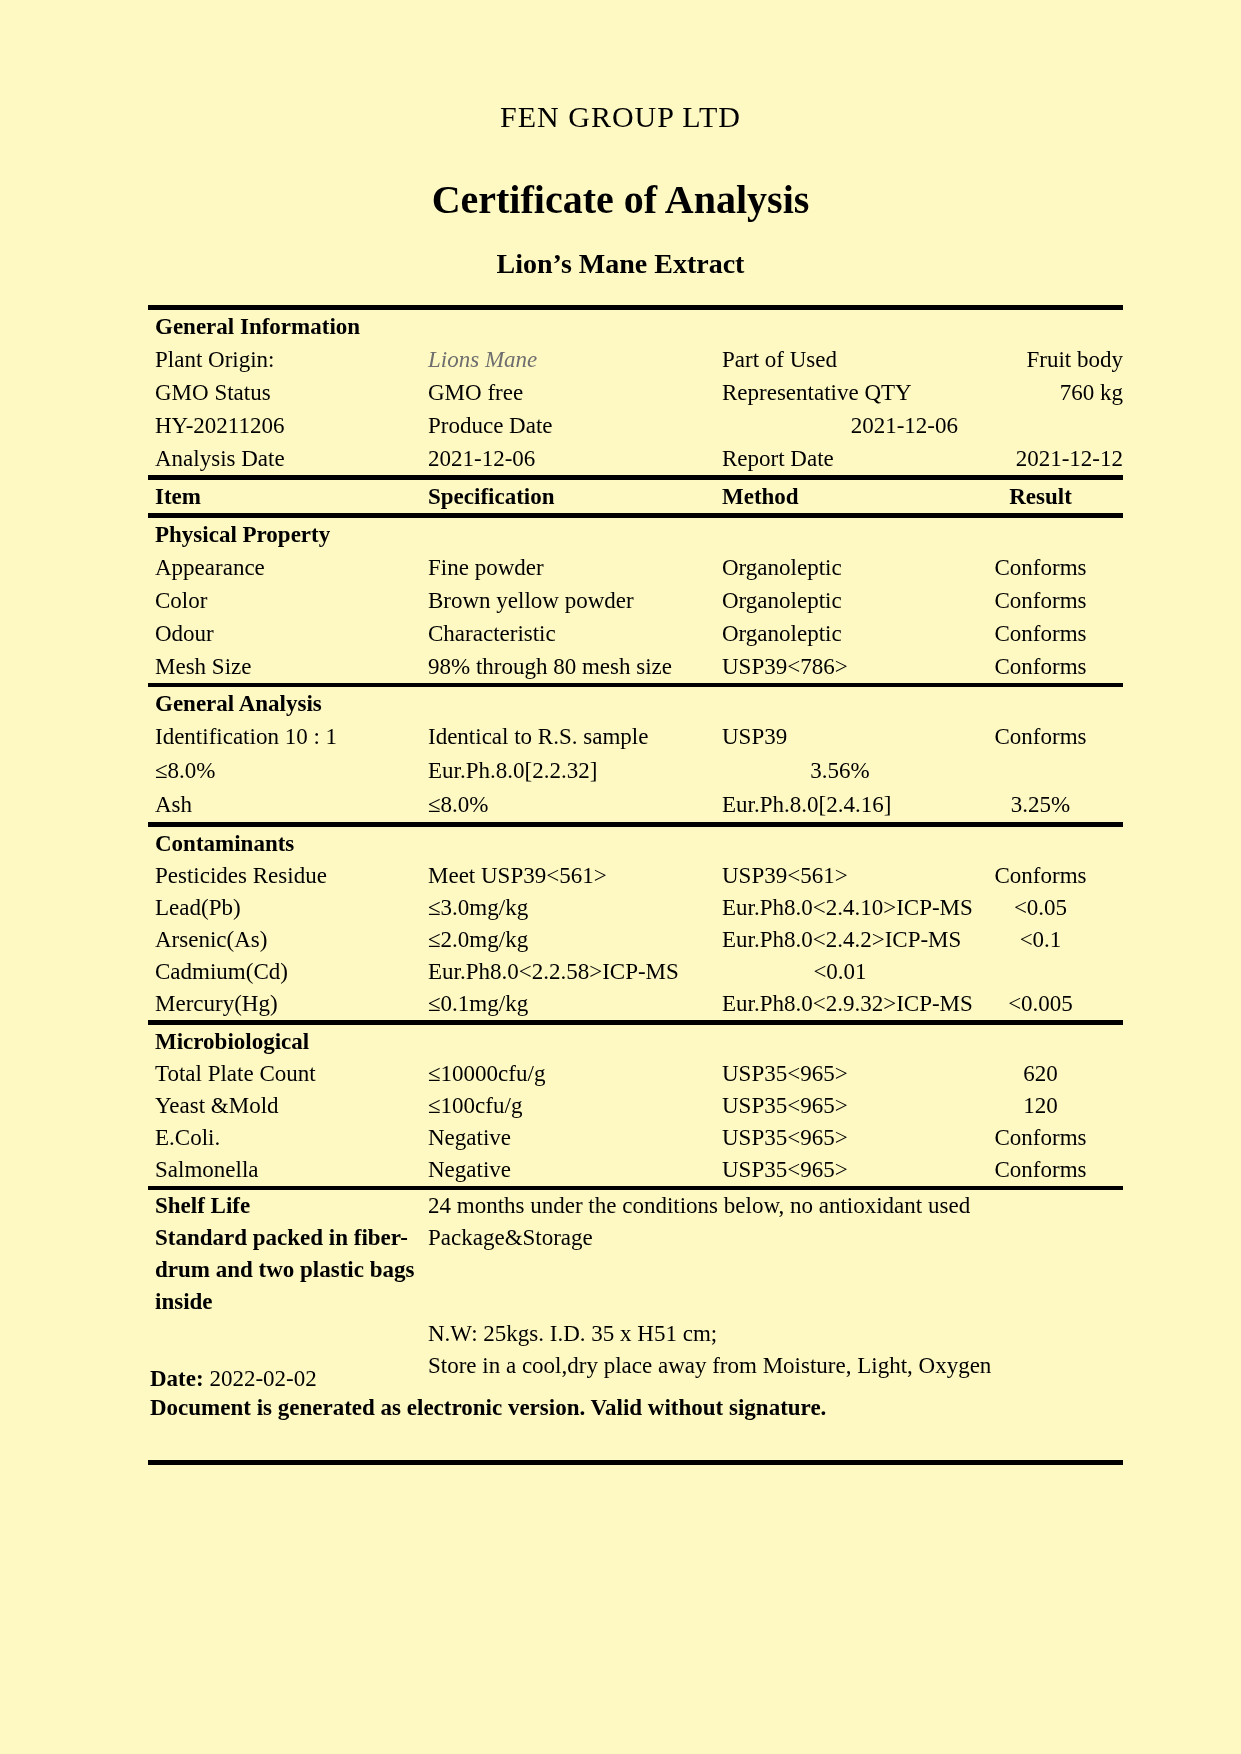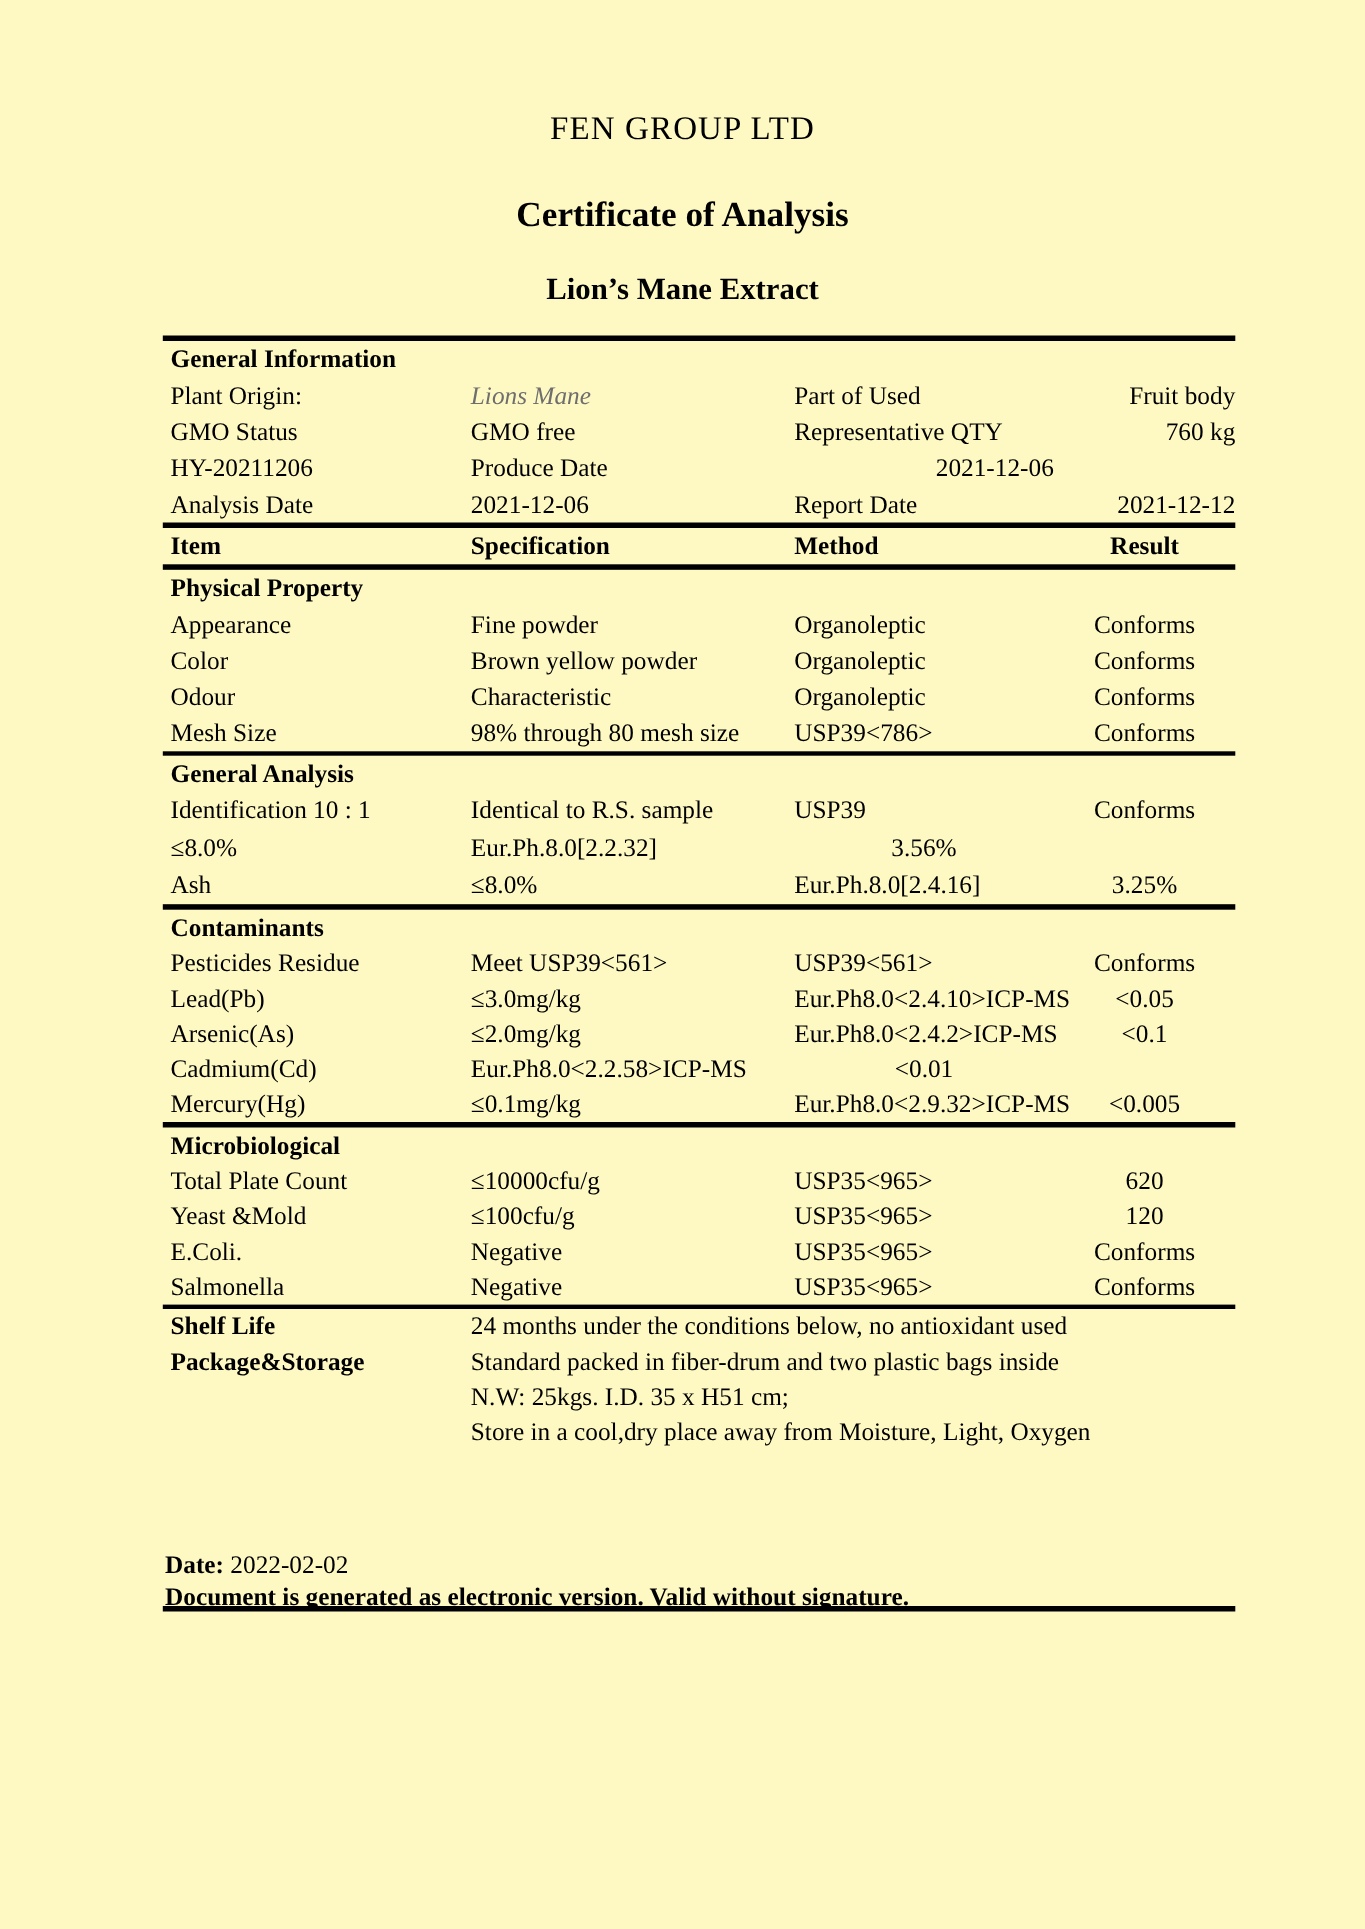--- a/index.html
+++ b/index.html
@@ -7,21 +7,21 @@
     position:relative;
     width:1241px; height:1754px;
     background:#fef9c3;
     color:#000;
     font-family:"Liberation Serif","DejaVu Serif",serif;
     overflow:hidden;
   }
   .company  { position:absolute; top:100px; left:0; width:100%; text-align:center;
               font-size:30px; letter-spacing:1px; }
   .doctitle { position:absolute; top:176px; left:0; width:100%; text-align:center;
-              font-size:32px; font-weight:bold; }
+              font-size:40px; font-weight:bold; }
   .product  { position:absolute; top:248px; left:0; width:100%; text-align:center;
               font-size:28px; font-weight:bold; }
 
   .coa { position:absolute; top:305px; left:148px; width:975px; font-size:23px; }
 
   .rule   { height:5px; background:#000; }
   .rule.thin { height:4px; }
 
   .sec-title { font-weight:bold; line-height:33px; padding-left:7px; }
 
@@ -31,21 +31,21 @@
   .row > span:first-child { padding-left:7px; }
   .row .c4 { text-align:center; }
   .gi-row .c4 { text-align:right; }
   .hdr { font-weight:bold; }
 
   .italic-gray { font-style:italic; color:#6e6e6e; }
 
   .st-row { display:grid; grid-template-columns:280px 695px; line-height:32px; }
   .st-row > span:first-child { padding-left:7px; font-weight:bold; }
 
-  .footer { position:absolute; top:1364px; left:150px; font-size:23px; line-height:29px;margin-top:44px; }
+  .footer { position:absolute; top:1364px; left:150px; font-size:23px; line-height:29px; }
   .footer .bold { font-weight:bold; }
 
   .bottom-rule { position:absolute; top:1460px; left:148px; width:975px; height:5px; background:#000; }
 </style>
 </head>
 <body>
 
 <div class="page">
 
   <div class="company">FEN GROUP LTD</div>
@@ -201,22 +201,22 @@
       <span class="c4">Conforms</span>
     </div>
 
     <div class="rule thin"></div>
 
     <div class="st-row">
       <span>Shelf Life</span>
       <span>24 months under the conditions below, no antioxidant used</span>
     </div>
     <div class="st-row">
+      <span>Standard packed in fiber-drum and two plastic bags inside</span>
       <span>Package&amp;Storage</span>
-      <span>Standard packed in fiber-drum and two plastic bags inside</span>
     </div>
     <div class="st-row">
       <span></span>
       <span>N.W: 25kgs. I.D. 35 x H51 cm;</span>
     </div>
     <div class="st-row">
       <span></span>
       <span>Store in a cool,dry place away from Moisture, Light, Oxygen</span>
     </div>
 

